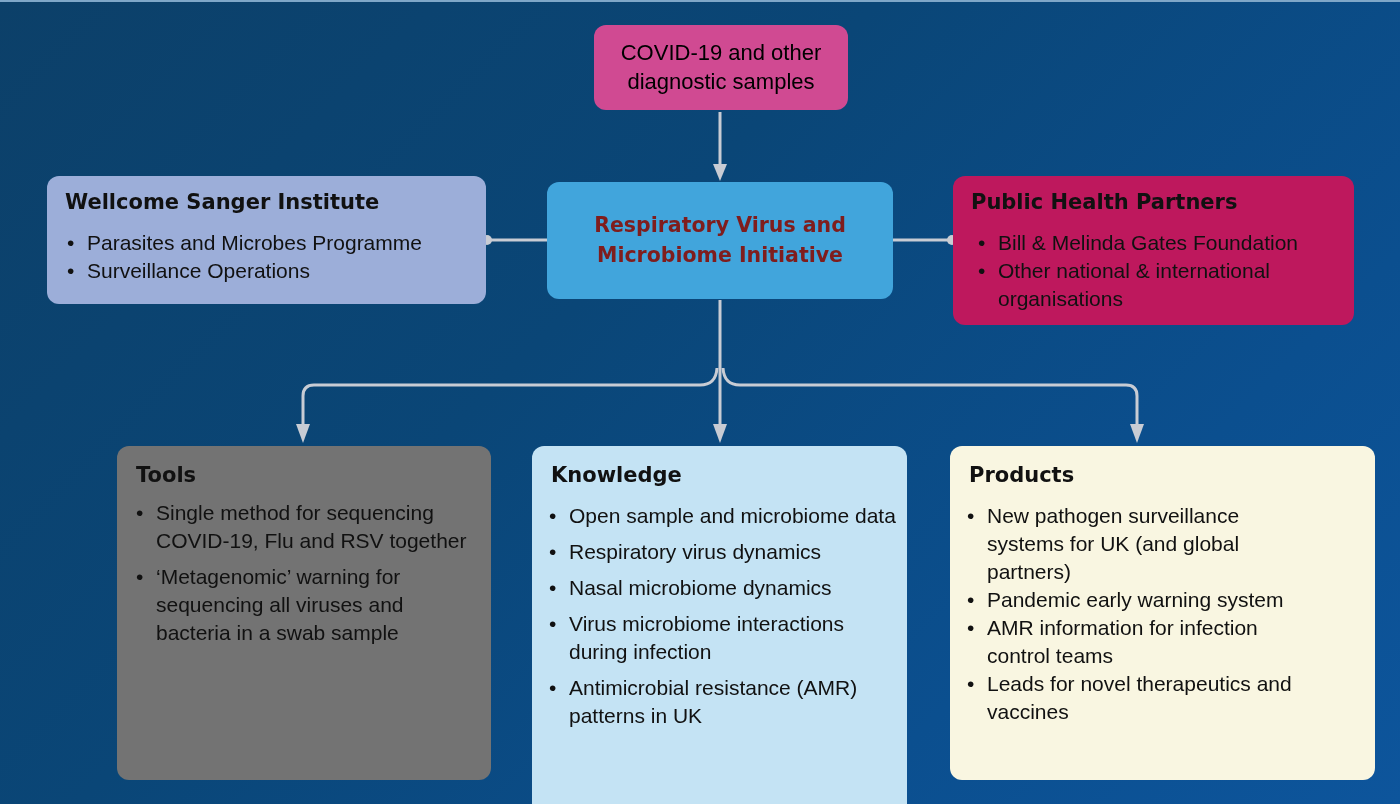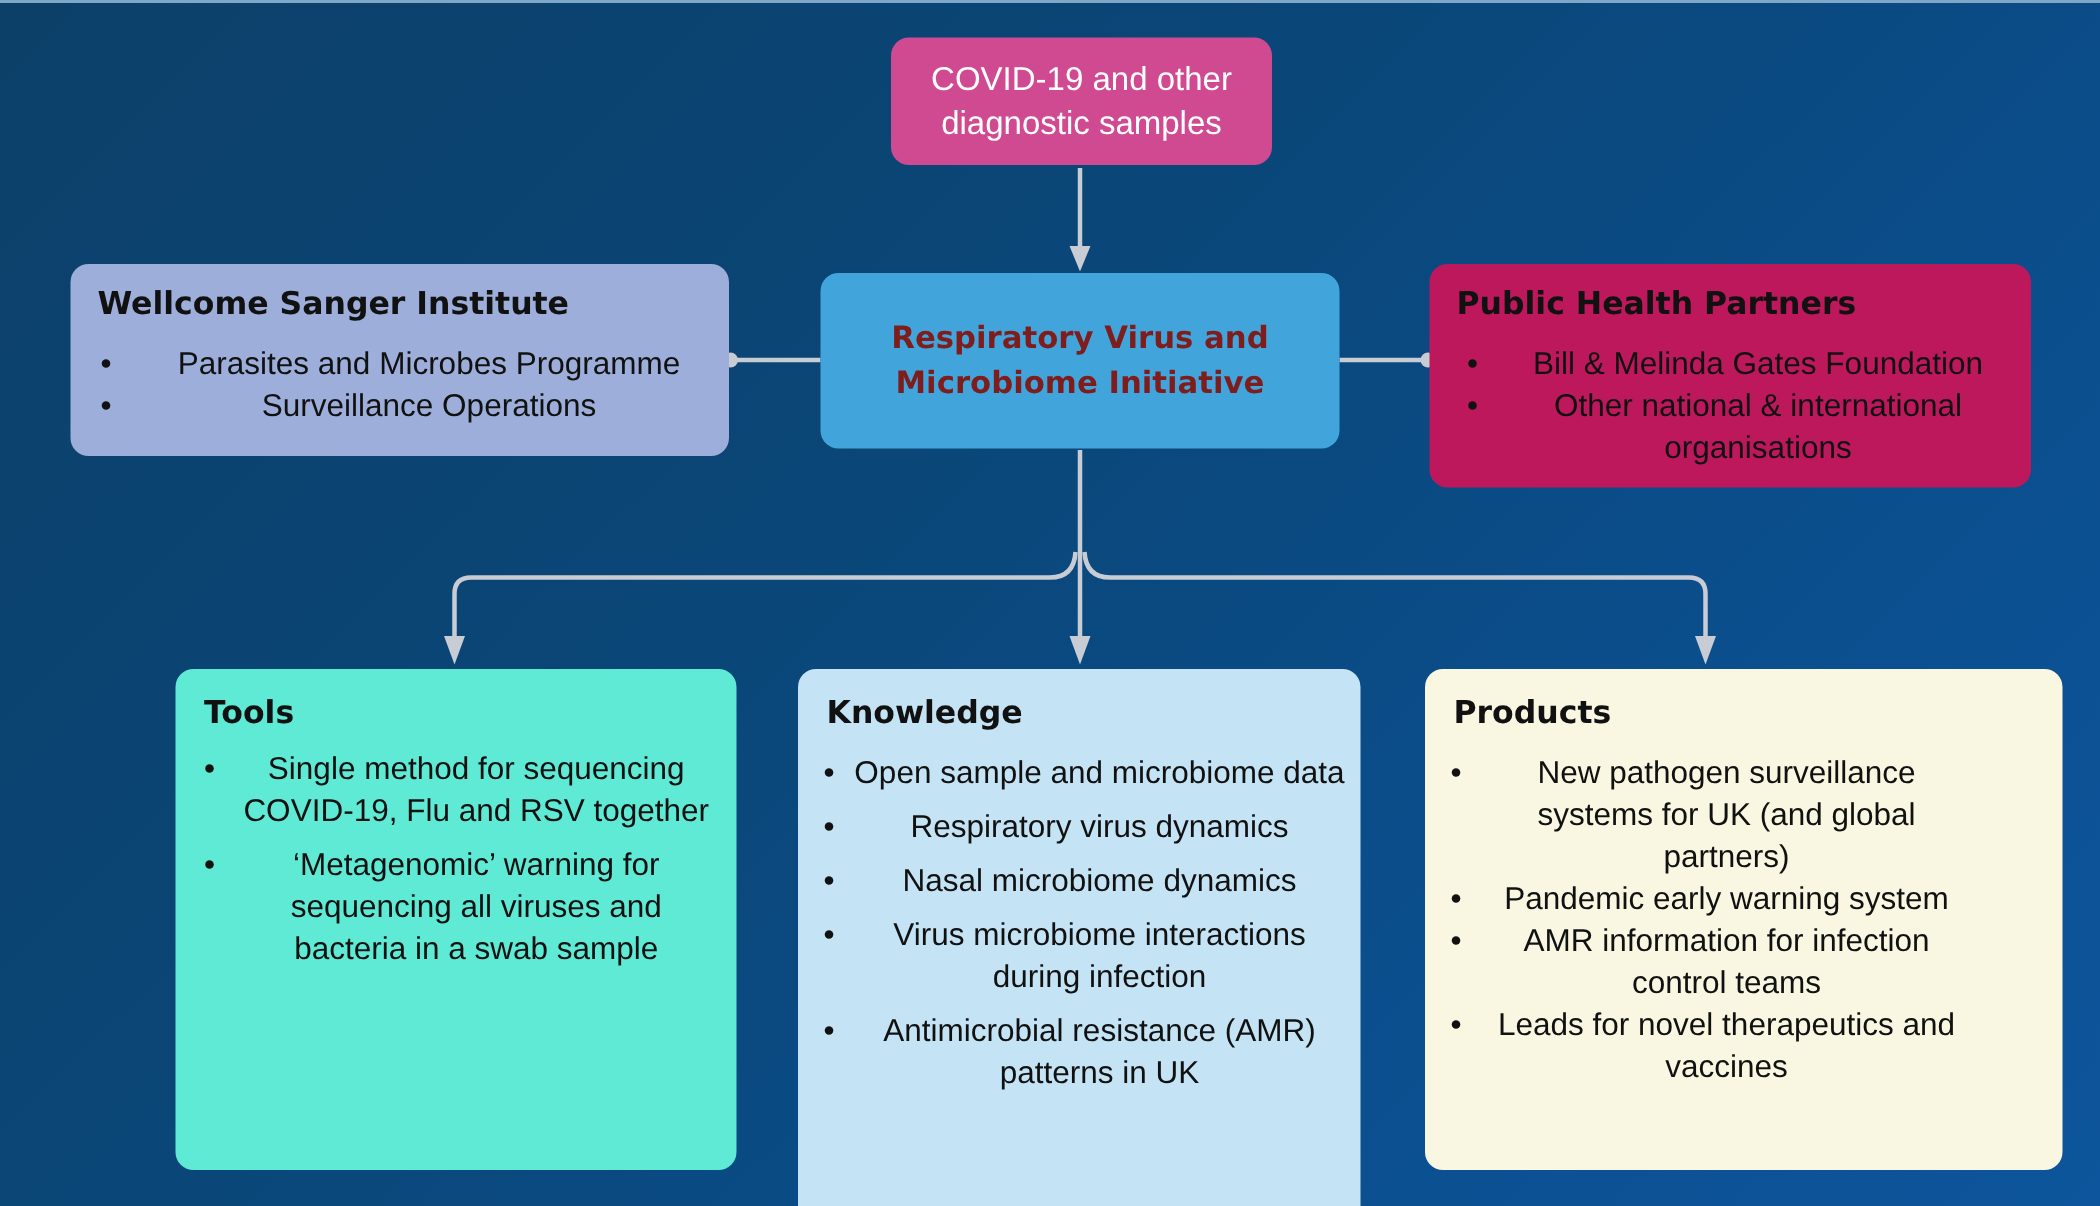--- a/index.html
+++ b/index.html
@@ -3,35 +3,35 @@
 <meta charset="utf-8">
 <style>
   html, body { margin: 0; padding: 0; }
   body {
     width: 1400px; height: 804px; overflow: hidden; position: relative;
     background: linear-gradient(135deg, #0c4069 0%, #0a4677 40%, #0b4f8f 75%, #0d559c 100%);
     font-family: "Liberation Sans", sans-serif;
   }
   .topline { position:absolute; left:0; top:0; width:1400px; height:2px; background:#7fa7c8; }
   .box { position:absolute; border-radius:12px; box-sizing:border-box; }
-  .pink { left:594px; top:25px; width:254px; height:85px; background:#d04a92; color:#ffffff;
+  .pink { left:594px; top:25px; width:254px; height:85px; background:#d04a92; color:#000000;
           font-size:22px; line-height:29px; text-align:center; padding-top:13px; }
   .center { left:547px; top:182px; width:346px; height:117px; background:#41a5dc; color:#7f1d1d;
             font-family:"DejaVu Sans", sans-serif; font-weight:bold; font-size:20.5px; line-height:30px;
             text-align:center; padding-top:28px; }
   .wsi { left:47px; top:176px; width:439px; height:128px; background:#9caed9;padding-left:36px; }
   .php { left:953px; top:176px; width:401px; height:149px; background:#be185d; }
-  .tools { left:117px; top:446px; width:374px; height:334px; background:#5eead4; }
+  .tools { left:117px; top:446px; width:374px; height:334px; background:#737373; }
   .know { left:532px; top:446px; width:375px; height:404px; background:#c4e3f4; }
   .prod { left:950px; top:446px; width:425px; height:334px; background:#f9f6e1; }
   .title { font-family:"DejaVu Sans", sans-serif; font-weight:bold; font-size:21px; color:#111; }
   .wsi .title, .php .title { position:absolute; left:18px; top:14px; }
   .tools .title, .know .title, .prod .title { position:absolute; left:19px; top:17px; }
   ul { list-style:none; margin:0; padding:0; position:absolute; color:#111; font-size:21px; }
-  li { position:relative; padding-left:22px;text-align:center; }
+  li { position:relative; padding-left:22px; }
   li::before { content:"\2022"; position:absolute; left:2px; top:0; }
   .wsi ul { left:18px; top:53px; width:420px; line-height:28px; }
   .php ul { left:23px; top:53px; width:370px; line-height:28px; }
   .tools ul { left:17px; top:53px; width:345px; line-height:28px; }
   .tools li { margin-bottom:8px; }
   .know ul { left:15px; top:56px; width:350px; line-height:28px; }
   .know li { margin-bottom:8px; }
   .prod ul { left:15px; top:56px; width:350px; line-height:28px; }
   svg.conn { position:absolute; left:0; top:0; }
 </style>

